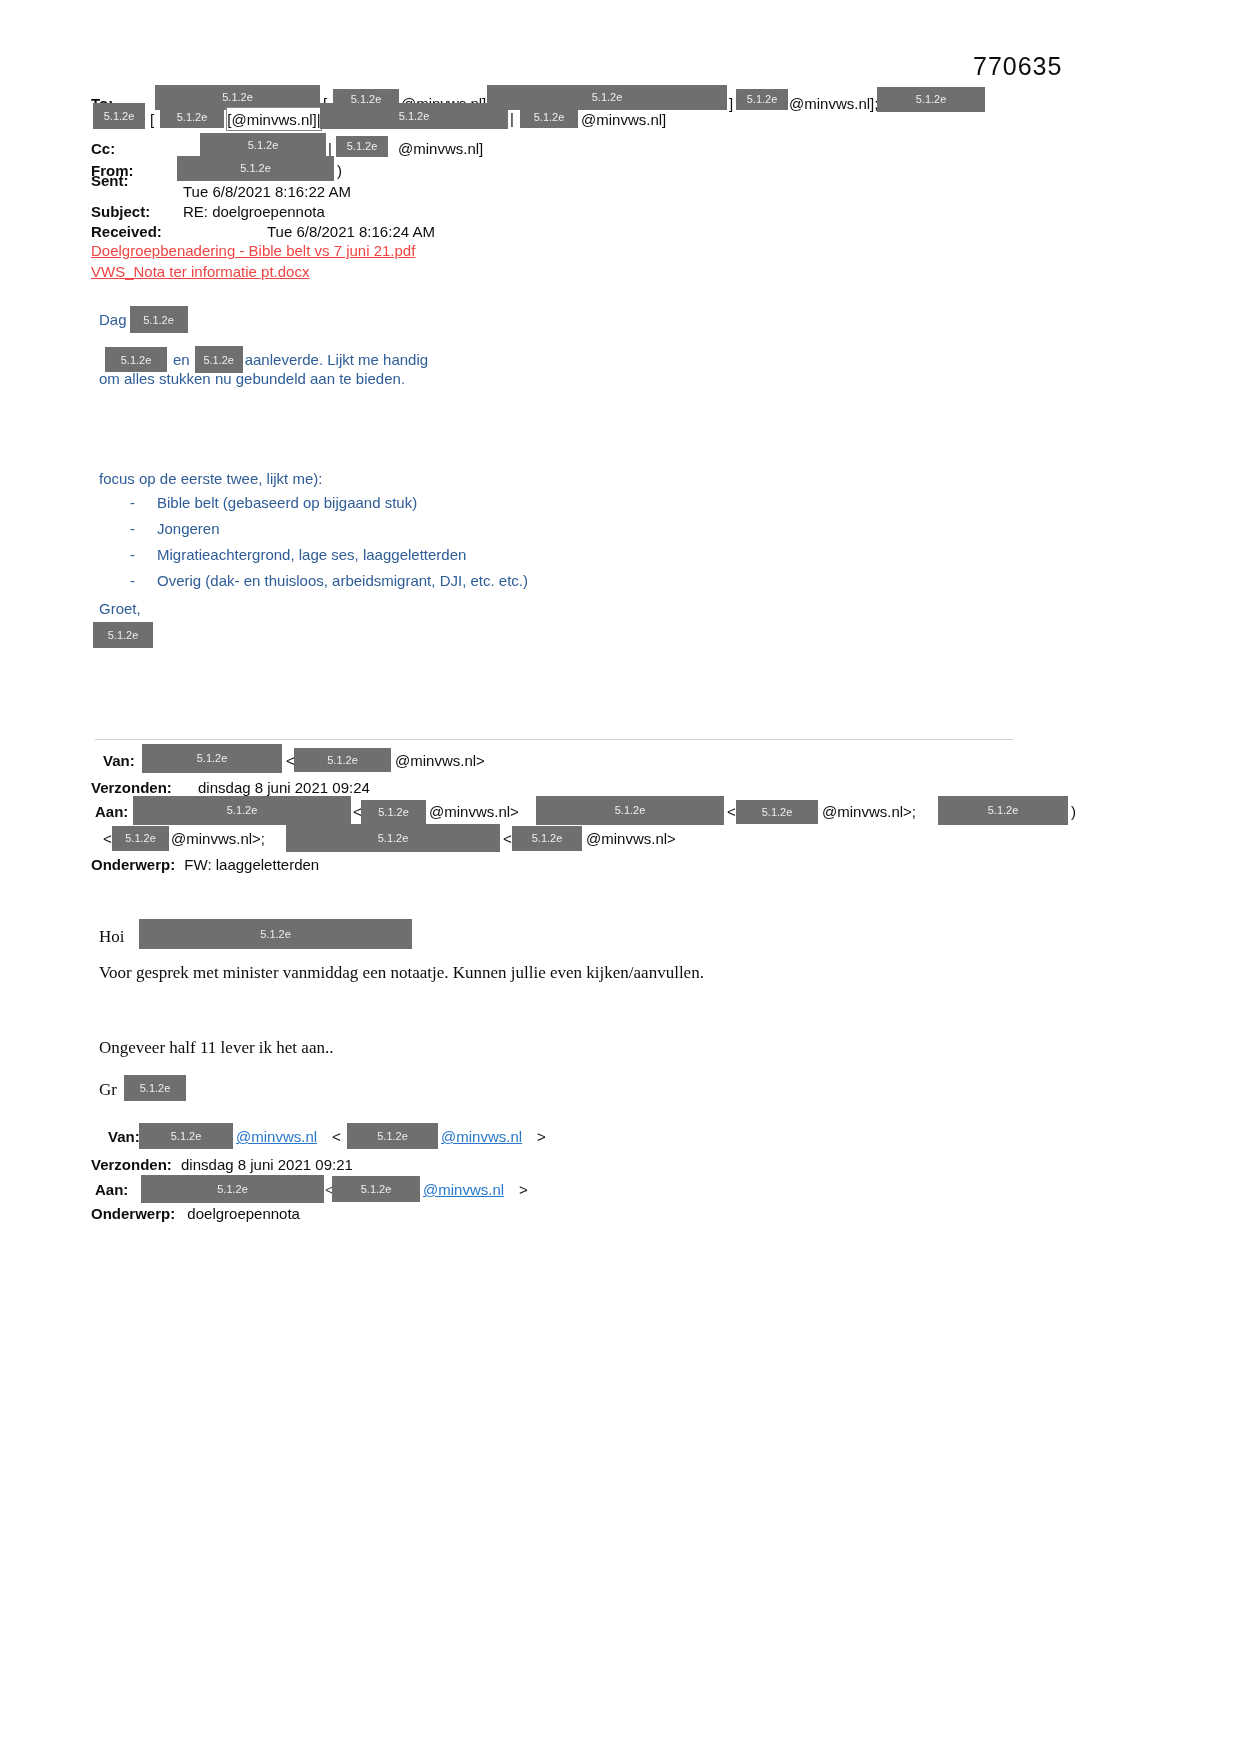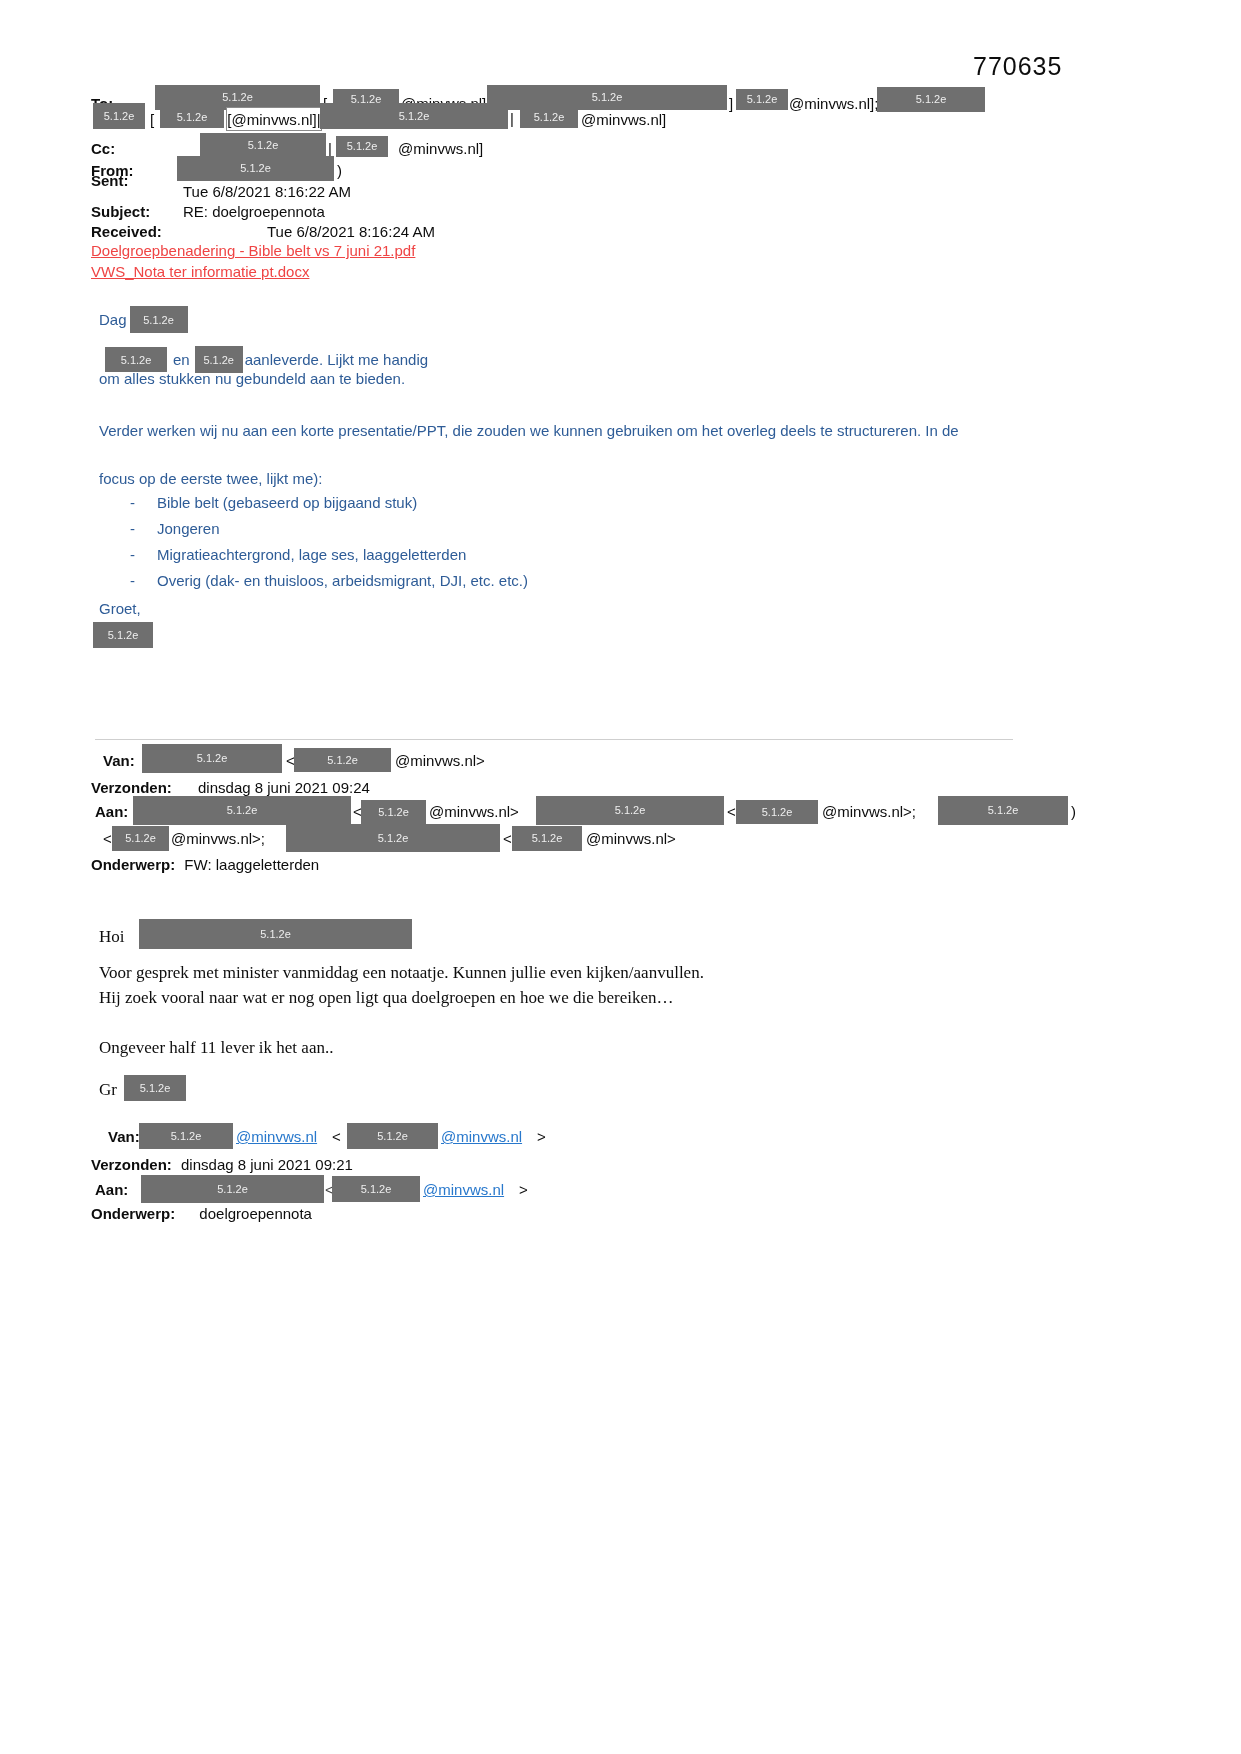--- a/index.html
+++ b/index.html
@@ -77,21 +77,20 @@
   </div>
 
   <div class="abs body1" style="left:99px;top:346px;">
     <span class="redact-inline" style="width:62px;height:25px;margin:0 6px;">5.1.2e</span>
     <span>en</span>
     <span class="redact-inline" style="width:48px;height:27px;margin-left:5px;margin-right:2px;">5.1.2e</span>
     <span>aanleverde. Lijkt me handig</span>
   </div>
   <div class="abs body1" style="left:99px;top:370px;">om alles stukken nu gebundeld aan te bieden.</div>
 
-  <div class="abs body1" style="left:99px;top:422px;">Verder werken wij nu aan een korte presentatie/PPT, die zouden we kunnen gebruiken om het  overleg deels te structureren. In de</div>
   <div class="abs body1" style="left:99px;top:470px;">focus op de eerste twee, lijkt me):</div>
 
   <div class="abs body1" style="left:130px;top:494px;gap:22px;">
     <span>-</span>
     <span>Bible belt (gebaseerd op bijgaand stuk)</span>
   </div>
   <div class="abs body1" style="left:130px;top:520px;gap:22px;">
     <span>-</span>
     <span>Jongeren</span>
   </div>
@@ -142,21 +141,20 @@
 
   <div class="abs nowrap" style="left:91px;top:856px;font-size:15px;">
     <span class="hlabel">Onderwerp:</span>
     <span class="htext" style="margin-left:5px;">FW: laaggeletterden</span>
   </div>
 
   <div class="abs serif" style="left:99px;top:927px;">Hoi</div>
   <div class="abs redact" style="left:139px;top:919px;width:273px;height:30px;">5.1.2e</div>
 
   <div class="abs serif" style="left:99px;top:963px;">Voor gesprek met minister vanmiddag een notaatje. Kunnen jullie even kijken/aanvullen.</div>
-  <div class="abs serif" style="left:99px;top:988px;">Hij zoek vooral naar wat er nog open ligt qua doelgroepen en hoe we die bereiken…</div>
   <div class="abs serif" style="left:99px;top:1038px;">Ongeveer half 11 lever ik het aan..</div>
 
   <div class="abs serif" style="left:99px;top:1080px;">Gr</div>
   <div class="abs redact" style="left:124px;top:1075px;width:62px;height:26px;">5.1.2e</div>
 
   <div class="abs hlabel" style="left:108px;top:1128px;">Van:</div>
   <div class="abs redact" style="left:139px;top:1123px;width:94px;height:26px;">5.1.2e</div>
   <div class="abs mlink" style="left:236px;top:1128px;">@minvws.nl</div>
   <div class="abs htext" style="left:332px;top:1128px;">&lt;</div>
   <div class="abs redact" style="left:347px;top:1123px;width:91px;height:26px;">5.1.2e</div>
@@ -170,16 +168,16 @@
 
   <div class="abs hlabel" style="left:95px;top:1181px;">Aan:</div>
   <div class="abs redact" style="left:141px;top:1175px;width:183px;height:28px;">5.1.2e</div>
   <div class="abs htext" style="left:325px;top:1181px;color:#444;">&lt;</div>
   <div class="abs redact" style="left:332px;top:1176px;width:88px;height:26px;">5.1.2e</div>
   <div class="abs mlink" style="left:423px;top:1181px;">@minvws.nl</div>
   <div class="abs htext" style="left:519px;top:1181px;">&gt;</div>
 
   <div class="abs nowrap" style="left:91px;top:1205px;font-size:15px;">
     <span class="hlabel">Onderwerp:</span>
-    <span class="htext" style="margin-left:20px;">doelgroepennota</span>
+    <span class="htext" style="margin-left:8px;">doelgroepennota</span>
   </div>
 
 </div>
 
 </body></html>

